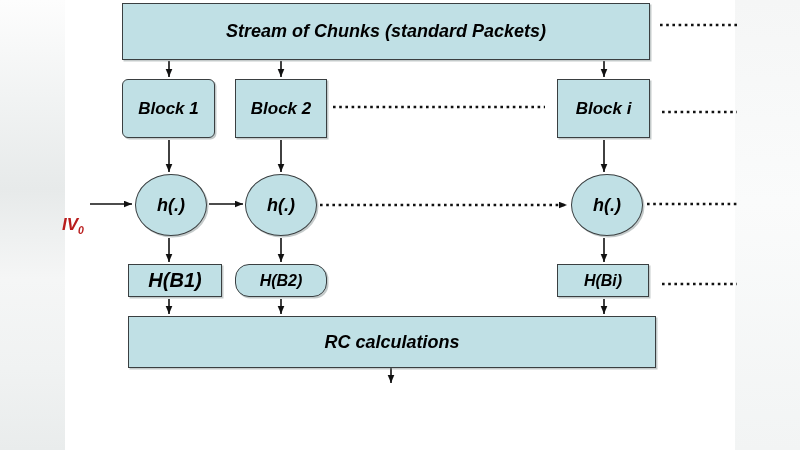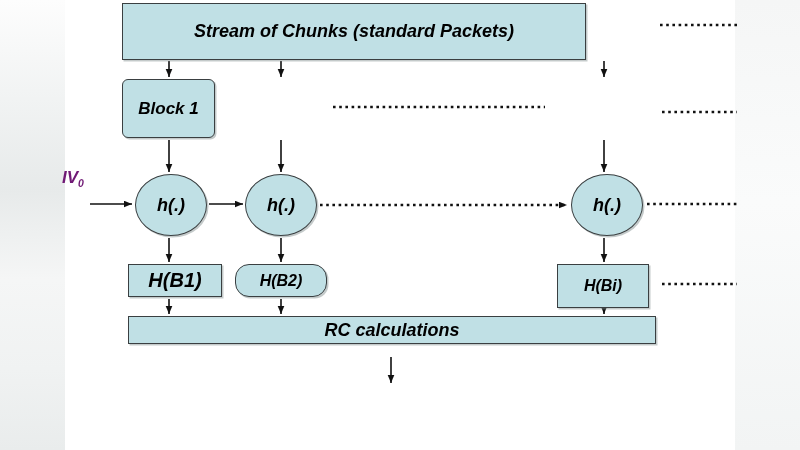--- a/index.html
+++ b/index.html
@@ -14,21 +14,21 @@
     background:linear-gradient(180deg,#f5f6f6 0%,#fafbfb 45%,#f2f4f4 100%);}
   svg.wires{position:absolute;left:0;top:0;}
   .node{
     position:absolute;display:flex;align-items:center;justify-content:center;
     background:#c0e0e5;border:1.5px solid #3a3f41;box-sizing:border-box;
     font-weight:bold;font-style:italic;text-align:center;
     box-shadow:1.5px 1.5px 0 rgba(125,138,138,0.45);
   }
   .circle{border-radius:50%;}
   .freelabel{
-    position:absolute;font-weight:bold;font-style:italic;color:#701a75;
+    position:absolute;font-weight:bold;font-style:italic;color:#b91c1c;margin-top:47px;
   }
   sub{font-size:0.62em;line-height:0;}
 </style>
 </head>
 <body>
 
 <div id="canvas">
 
   <div class="band" id="band-left"></div>
   <div class="band" id="band-right"></div>
@@ -57,26 +57,32 @@
     <line x1="604" y1="299" x2="604" y2="314" stroke="#111" stroke-width="1.6" marker-end="url(#ah)"></line>
     <line x1="391" y1="357" x2="391" y2="383" stroke="#111" stroke-width="1.6" marker-end="url(#ah)"></line>
 
     <line x1="660" y1="25" x2="737" y2="25" stroke="#111" stroke-width="2.5" stroke-dasharray="2.6 3.6"></line>
     <line x1="333" y1="107" x2="545" y2="107" stroke="#111" stroke-width="2.5" stroke-dasharray="2.6 3.6"></line>
     <line x1="662" y1="112" x2="737" y2="112" stroke="#111" stroke-width="2.5" stroke-dasharray="2.6 3.6"></line>
     <line x1="647" y1="204" x2="737" y2="204" stroke="#111" stroke-width="2.5" stroke-dasharray="2.6 3.6"></line>
     <line x1="662" y1="284" x2="737" y2="284" stroke="#111" stroke-width="2.5" stroke-dasharray="2.6 3.6"></line>
   </svg>
 
-  <div class="node" style="left:122px;top:3px;width:464px;height:57px;font-size:18px;">
+  <div class="node" style="left:122px;top:3px;width:528px;height:57px;font-size:18px;">
     <span>Stream of Chunks (standard Packets)</span>
   </div>
 
   <div class="node" style="left:122px;top:79px;width:93px;height:59px;font-size:17px;border-radius:6px;">
     <span>Block 1</span>
+  </div>
+  <div class="node" style="left:235px;top:79px;width:92px;height:59px;font-size:17px;">
+    <span>Block 2</span>
+  </div>
+  <div class="node" style="left:557px;top:79px;width:93px;height:59px;font-size:17px;">
+    <span>Block i</span>
   </div>
 
   <div class="freelabel" style="left:62px;top:168px;font-size:17px;">
     <span>IV</span><sub>0</sub>
   </div>
 
   <div class="node circle" style="left:135px;top:174px;width:72px;height:62px;font-size:18px;">
     <span>h(.)</span>
   </div>
   <div class="node circle" style="left:245px;top:174px;width:72px;height:62px;font-size:18px;">
@@ -85,22 +91,22 @@
   <div class="node circle" style="left:571px;top:174px;width:72px;height:62px;font-size:18px;">
     <span>h(.)</span>
   </div>
 
   <div class="node" style="left:128px;top:264px;width:94px;height:33px;font-size:20px;">
     <span>H(B1)</span>
   </div>
   <div class="node" style="left:235px;top:264px;width:92px;height:33px;font-size:16px;border-radius:14px;">
     <span>H(B2)</span>
   </div>
-  <div class="node" style="left:557px;top:264px;width:92px;height:44px;font-size:16px;">
+  <div class="node" style="left:557px;top:264px;width:92px;height:33px;font-size:16px;">
     <span>H(Bi)</span>
   </div>
 
-  <div class="node" style="left:128px;top:316px;width:528px;height:28px;font-size:18px;">
+  <div class="node" style="left:128px;top:316px;width:528px;height:52px;font-size:18px;">
     <span>RC calculations</span>
   </div>
 
 
 </div>
 
 </body></html>

